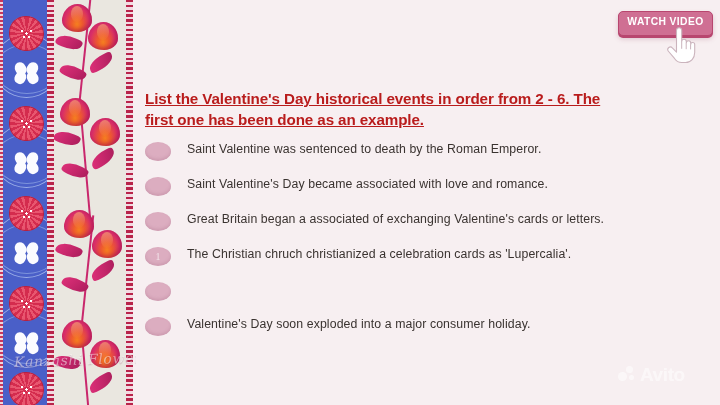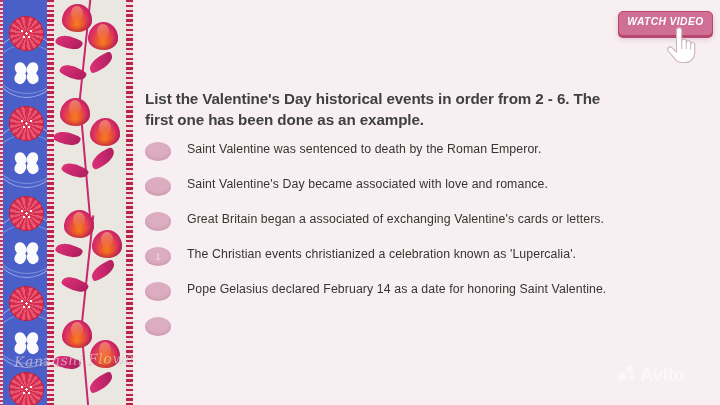--- a/index.html
+++ b/index.html
@@ -159,22 +159,23 @@
   }
 
   #page-title {
     position: absolute;
     left: 9px;
     top: 78px;
     width: 470px;
     font-size: 15.2px;
     font-weight: bold;
     line-height: 21px;
-    color: #404040;
+    color: #b91c1c;
     letter-spacing: -0.1px;
+    text-decoration: underline;
   }
 
   #events-list {
     position: absolute;
     left: 9px;
     top: 138px;
     width: 560px;
   }
   .event-row {
     position: relative;
@@ -211,21 +212,20 @@
   
   #watch-video-button {
     position: absolute;
     left: 482px; top: 11px;
     width: 93px; height: 23px;
     border-radius: 5px;
     background: #cf6f93;
     border: 1.5px solid #b8466f;
     box-shadow: 0 2px 0 #b8466f, 0 3px 5px rgba(150,60,95,.25);
     cursor: pointer;
-    font-style: italic;
   }
   #watch-video-label {
     display: block;
     width: 100%;
     line-height: 20px;
     text-align: center;
     font-size: 10.3px;
     font-weight: bold;
     color: #ffffff;
     letter-spacing: .4px;
@@ -375,32 +375,32 @@
 
       <div class="event-row">
         <span class="bullet"></span>
         <span class="bullet-num"></span>
         <span class="event-text">Great Britain began a associated of exchanging Valentine's cards or letters.</span>
       </div>
 
       <div class="event-row">
         <span class="bullet"></span>
         <span class="bullet-num">1</span>
-        <span class="event-text">The Christian events christianized a celebration known as 'Lupercalia'.</span>
+        <span class="event-text">The Christian chruch christianized a celebration cards as 'Lupercalia'.</span>
       </div>
 
       <div class="event-row">
         <span class="bullet"></span>
         <span class="bullet-num"></span>
-        <span class="event-text">Pope Gelasius declared February 14 as a date for honoring Saint Valentine.</span>
       </div>
 
       <div class="event-row">
         <span class="bullet"></span>
         <span class="bullet-num"></span>
+        <span class="event-text">Valentine's Day soon exploded into a major consumer holiday.</span>
       </div>
 
     </div>
 
     <div id="watch-video-button">
       <span id="watch-video-label">WATCH VIDEO</span>
     </div>
 
     <svg id="cursor-hand" viewBox="0 0 34 40">
       <path d="M13.5 5.5c0-1.6 1.2-2.8 2.6-2.8s2.6 1.2 2.6 2.8v11.1c0-1.3 1-2.3 2.3-2.3s2.3 1 2.3 2.3v1.4c0-1.2 1-2.2 2.2-2.2s2.2 1 2.2 2.2v1.5c0-1.1 .9-2 2-2s2 .9 2 2v8.1c0 5.4-3.7 9.9-9.1 9.9h-3.9c-3.1 0-5.3-1.3-7-3.8L5.2 26c-.8-1.2-.5-2.7 .6-3.5 1.1-.8 2.6-.6 3.5 .4l4.2 4.3z" fill="#ffffff" stroke="#cbb4bd" stroke-width="1.1" stroke-linejoin="round"></path>

